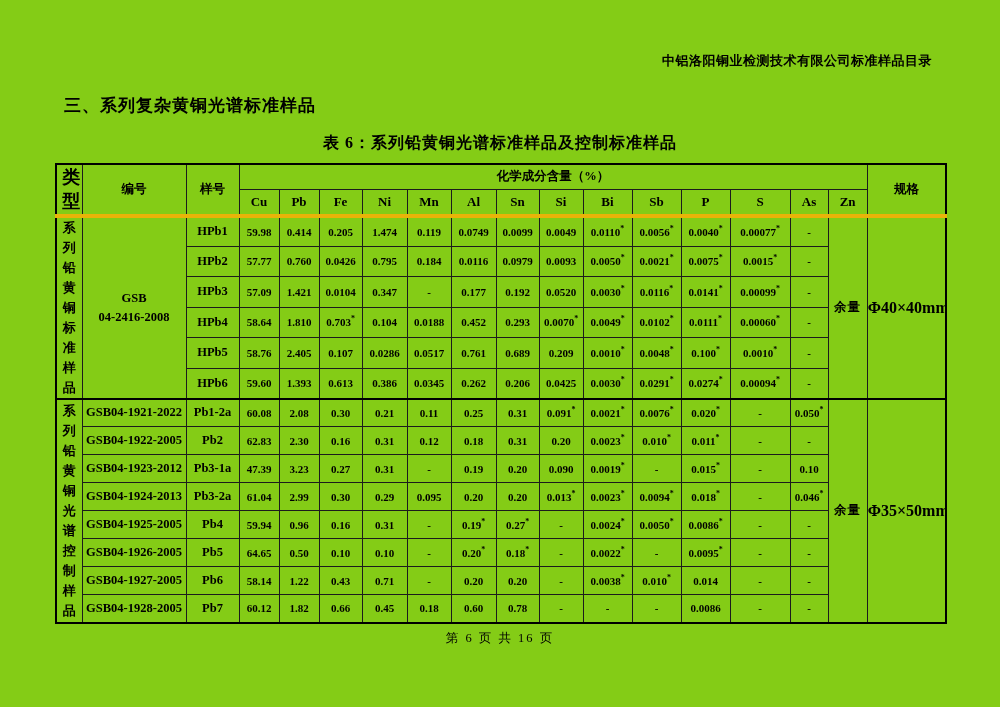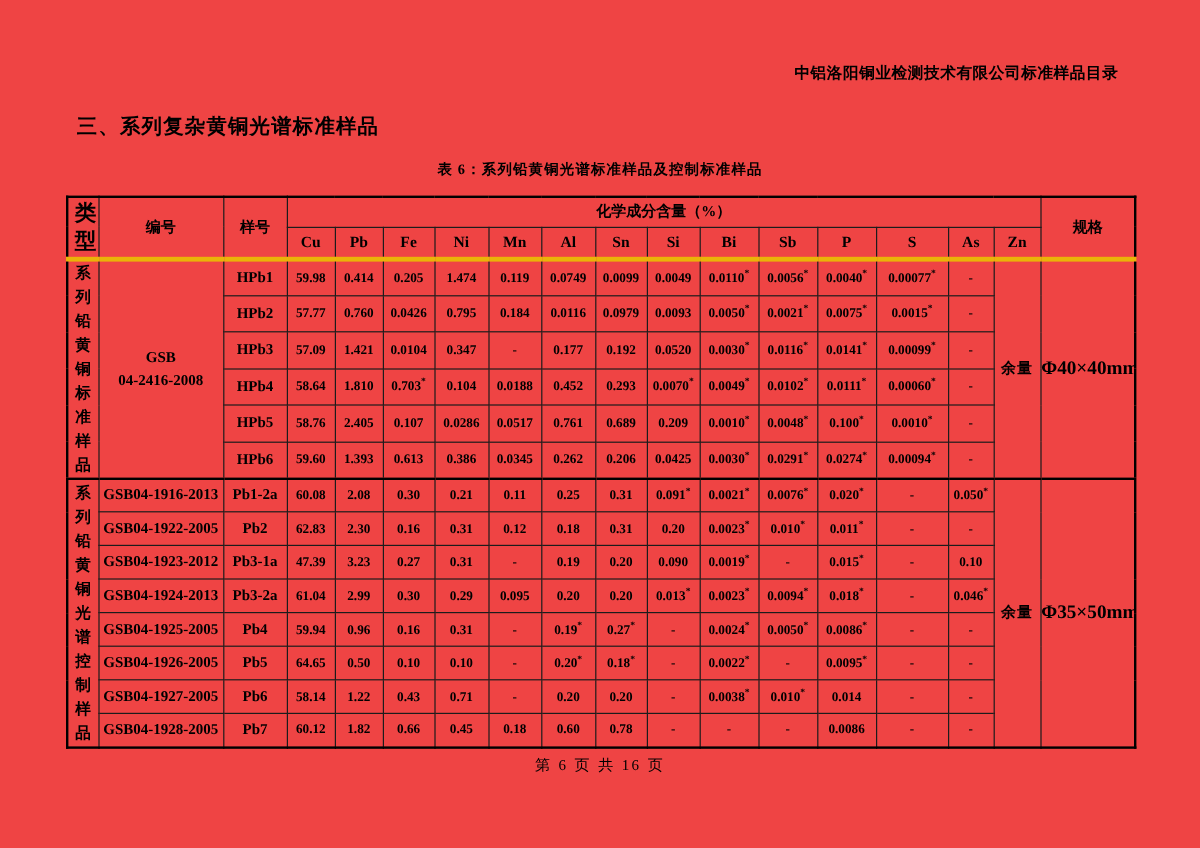--- a/index.html
+++ b/index.html
@@ -6,33 +6,33 @@
     margin: 0; padding: 0;
     background: #ffffff;
   }
   body {
     width: 1000px; height: 707px;
     position: relative;
     font-family: "Liberation Serif", "DejaVu Serif", serif;
     color: #000;
     overflow: hidden;
   }
-  .page { position: absolute; inset: 0; background: #ef4444; }
+  .page { position: absolute; inset: 0; background: #84cc16; }
 
   .doc-header {
     position: absolute; top: 52px; right: 68px;
     font-size: 13px; font-weight: bold; letter-spacing: 0.5px;
   }
   .section-heading {
     position: absolute; top: 94px; left: 64px;
     font-size: 17px; font-weight: bold; letter-spacing: 1px;
   }
   .table-title {
     position: absolute; top: 133px; left: 0; width: 100%;
-    text-align: center; font-size: 12px; font-weight: bold; letter-spacing: 1px;
+    text-align: center; font-size: 16px; font-weight: bold; letter-spacing: 1px;
   }
   .table-wrap { position: absolute; top: 163px; left: 55px; }
 
   table.std {
     border-collapse: collapse; table-layout: fixed;
     width: 890px; border: 2px solid #000;
   }
   table.std th, table.std td {
     border: 1px solid #1c1c1c;
     text-align: center; vertical-align: middle;
@@ -230,21 +230,21 @@
             <td class="num">0.0274<sup>*</sup></td>
             <td class="num">0.00094<sup>*</sup></td>
             <td class="num">-</td>
           </tr>
         </tbody>
       <tbody class="sec2">
           <tr>
             <td rowspan="8">
               <div class="vtext">系列铅黄铜光谱控制样品</div>
             </td>
-            <td class="code-sm">GSB04-1916-2013</td>
+            <td class="code-sm">GSB04-1921-2022</td>
             <td class="sample-cell">Pb1-2a</td>
             <td class="num">60.08</td>
             <td class="num">2.08</td>
             <td class="num">0.30</td>
             <td class="num">0.21</td>
             <td class="num">0.11</td>
             <td class="num">0.25</td>
             <td class="num">0.31</td>
             <td class="num">0.091<sup>*</sup></td>
             <td class="num">0.0021<sup>*</sup></td>

